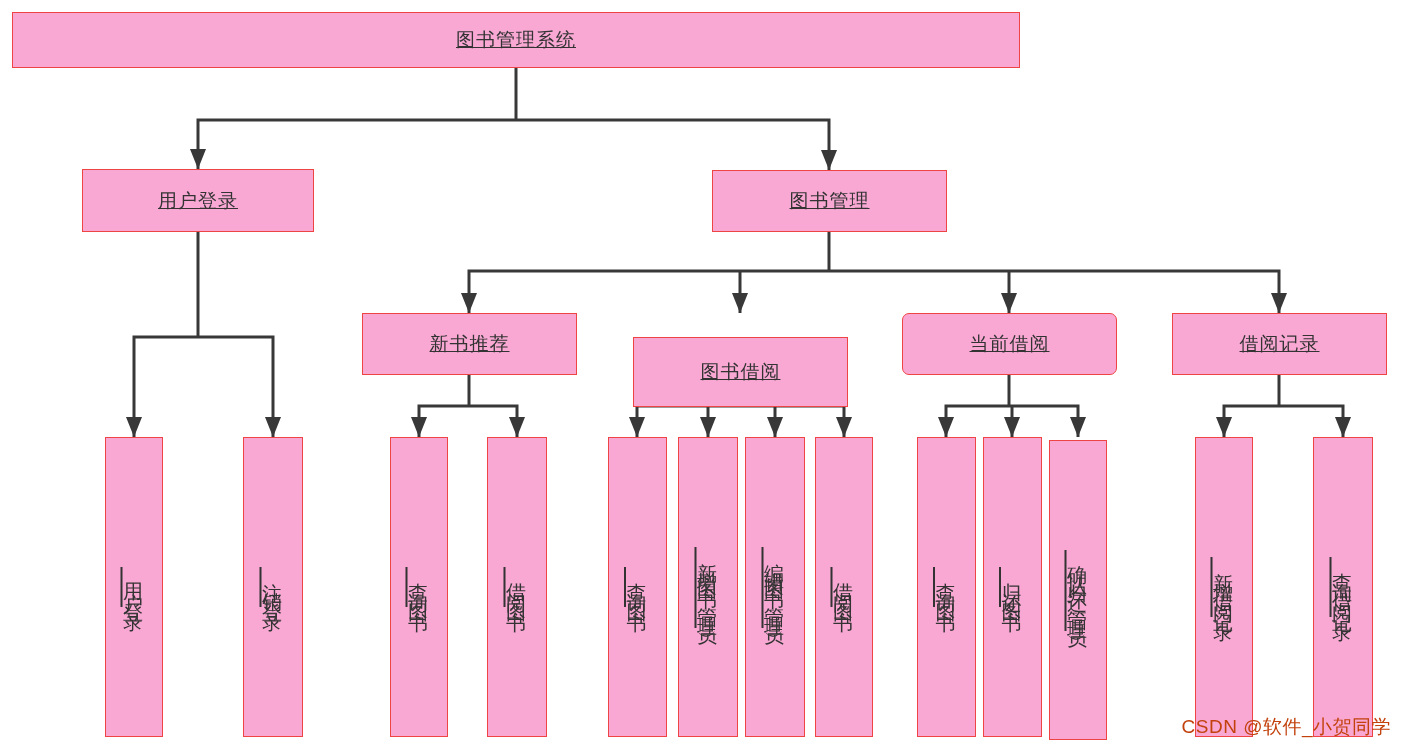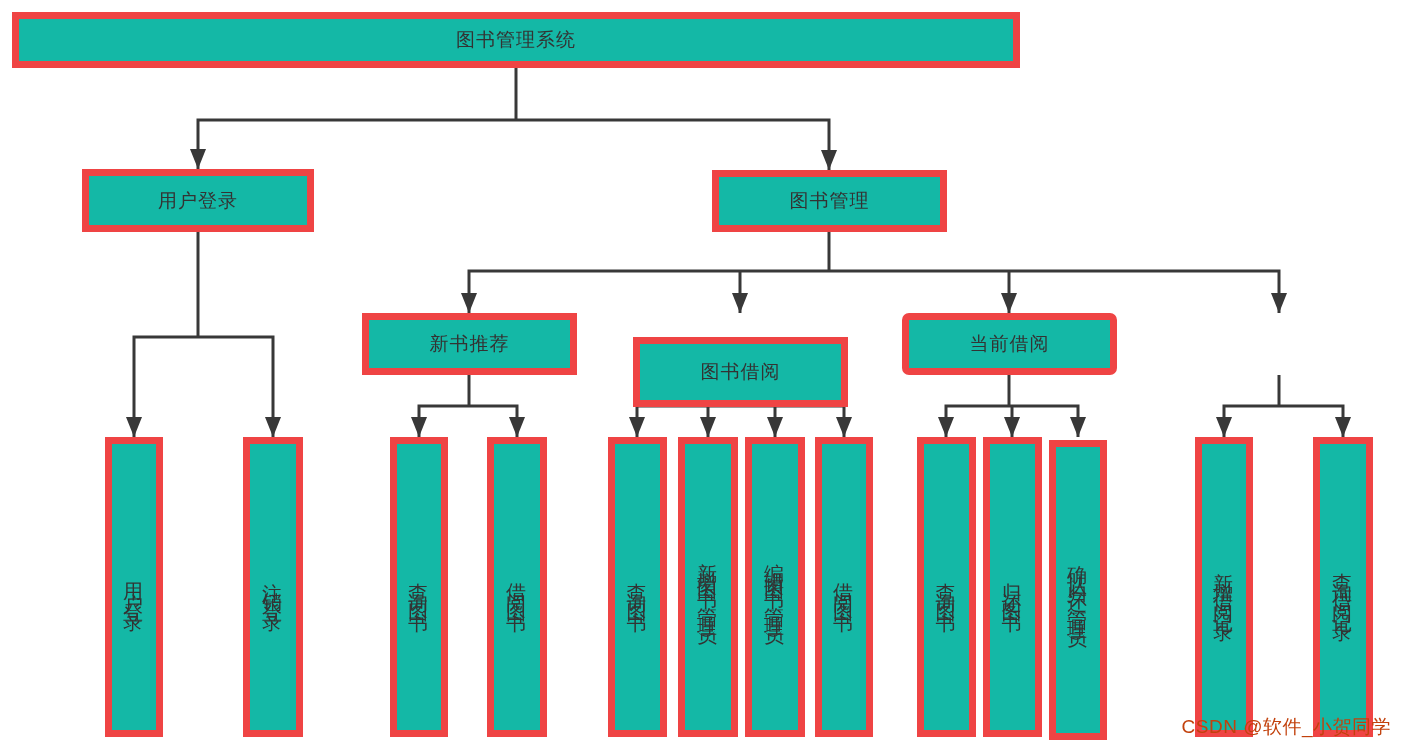--- a/index.html
+++ b/index.html
@@ -7,23 +7,24 @@
     position: relative;
     width: 1405px;
     height: 747px;
     background: #ffffff;
     font-family: "Liberation Sans", "DejaVu Sans", sans-serif;
     overflow: hidden;
   }
   .node {
     position: absolute;
     box-sizing: border-box;
-    background: #14b8a6;
-    border: 7px solid #ef4444;
+    background: #f9a8d4;
+    border: 1px solid #ef4444;
     color: #333333;
+    text-decoration: underline;
   }
   .hbox {
     display: flex;
     align-items: center;
     justify-content: center;
     font-size: 19px;
     letter-spacing: 1px;
   }
   .vbox {
     writing-mode: vertical-rl;
@@ -120,20 +121,21 @@
   </svg>
 
   <div class="node hbox" style="left:12px; top:12px; width:1008px; height:56px;">图书管理系统</div>
 
   <div class="node hbox" style="left:82px; top:169px; width:232px; height:63px;">用户登录</div>
   <div class="node hbox" style="left:712px; top:170px; width:235px; height:62px;">图书管理</div>
 
   <div class="node hbox" style="left:362px; top:313px; width:215px; height:62px;">新书推荐</div>
   <div class="node hbox" style="left:633px; top:295px; width:215px; height:70px;margin-top:42px;">图书借阅</div>
   <div class="node hbox" style="left:902px; top:313px; width:215px; height:62px;border-radius:7px;">当前借阅</div>
+  <div class="node hbox" style="left:1172px; top:313px; width:215px; height:62px;">借阅记录</div>
 
   <div class="node vbox" style="left:105px; top:437px; width:58px; height:300px;">用户登录</div>
   <div class="node vbox" style="left:243px; top:437px; width:60px; height:300px;">注销登录</div>
 
   <div class="node vbox" style="left:390px; top:437px; width:58px; height:300px;">查询图书</div>
   <div class="node vbox" style="left:487px; top:437px; width:60px; height:300px;">借阅图书</div>
 
   <div class="node vbox" style="left:608px; top:437px; width:59px; height:300px;">查询图书</div>
   <div class="node vbox" style="left:678px; top:437px; width:60px; height:300px; letter-spacing:9px;">新增图书（管理员）</div>
   <div class="node vbox" style="left:745px; top:437px; width:60px; height:300px; letter-spacing:9px;">编辑图书（管理员）</div>

